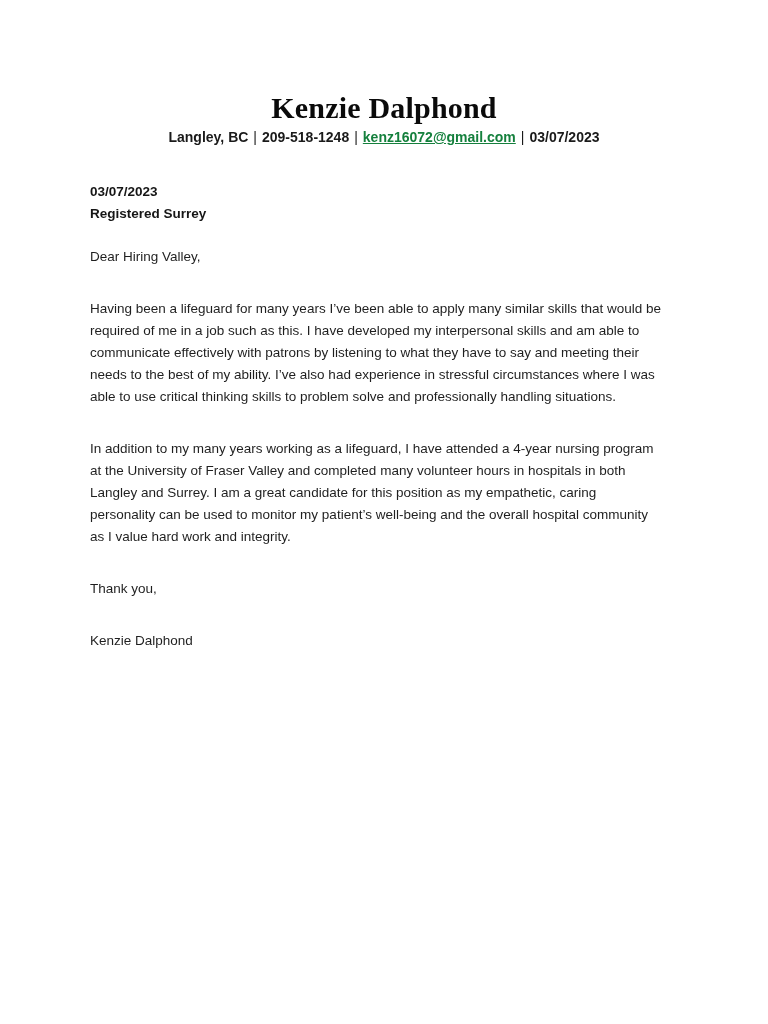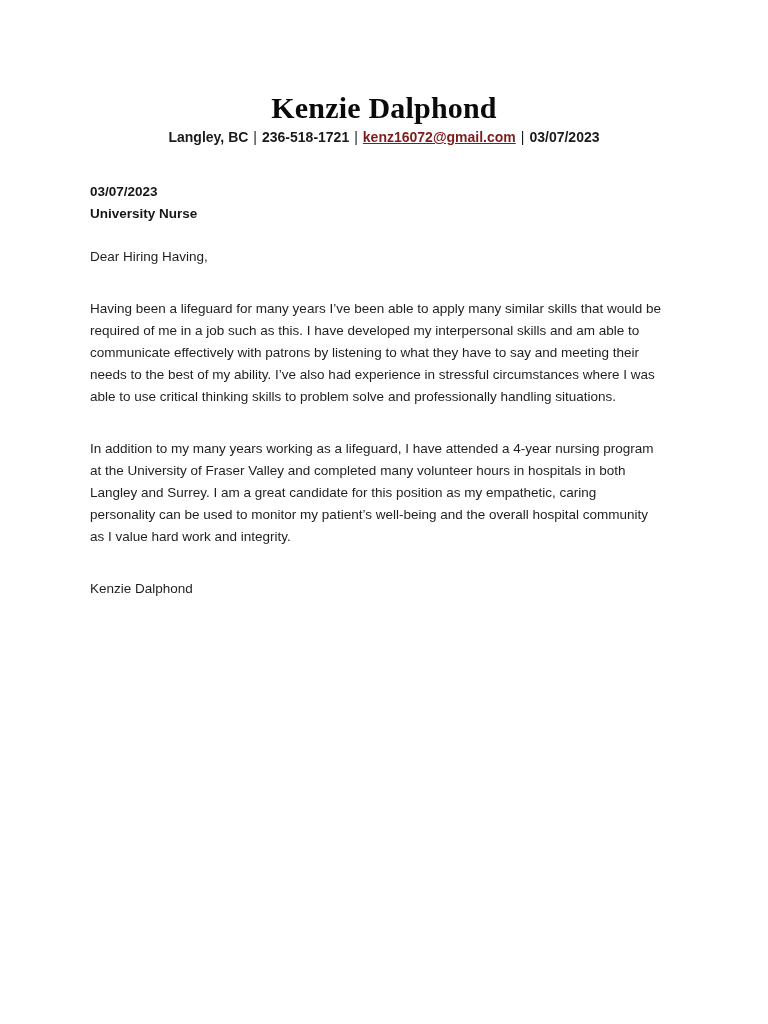--- a/index.html
+++ b/index.html
@@ -22,21 +22,21 @@
   }
   .contact {
     margin-top: 4px;
     font-size: 14px;
     line-height: 17px;
     font-weight: bold;
     color: #1a1a1a;
   }
   .contact .sep { padding: 0 5px; font-weight: normal; color: #1a1a1a; }
   .contact a.email-link {
-    color: #7f1d1d;
+    color: #15803d;
     text-decoration: underline;
     cursor: pointer;
   }
   .letter-body {
     padding: 0 88px 0 90px;
     margin-top: 35px;
     font-size: 13.5px;
     line-height: 22px;
     color: #1f1f1f;
   }
@@ -46,44 +46,45 @@
   .para { white-space: pre; }
 </style>
 </head>
 <body>
 
 <div class="page">
 
   <div class="header">
     <div class="name">Kenzie Dalphond</div>
     <div class="contact">
-      <span>Langley, BC</span><span class="sep">|</span><span>236-518-1721</span><span class="sep">|</span><a href="#" class="email-link">kenz16072@gmail.com</a><span class="sep">|</span><span>03/07/2023</span>
+      <span>Langley, BC</span><span class="sep">|</span><span>209-518-1248</span><span class="sep">|</span><a href="#" class="email-link">kenz16072@gmail.com</a><span class="sep">|</span><span>03/07/2023</span>
     </div>
   </div>
 
   <div class="letter-body">
 
     <div class="block date-block">
       <div class="bold-line">03/07/2023</div>
-      <div class="bold-line">University Nurse</div>
+      <div class="bold-line">Registered Surrey</div>
     </div>
 
-    <div class="block">Dear Hiring Having,</div>
+    <div class="block">Dear Hiring Valley,</div>
 
 
     <div class="block para">Having been a lifeguard for many years I’ve been able to apply many similar skills that would be
 required of me in a job such as this. I have developed my interpersonal skills and am able to
 communicate effectively with patrons by listening to what they have to say and meeting their
 needs to the best of my ability. I’ve also had experience in stressful circumstances where I was
 able to use critical thinking skills to problem solve and professionally handling situations.</div>
 
     <div class="block para">In addition to my many years working as a lifeguard, I have attended a 4-year nursing program
 at the University of Fraser Valley and completed many volunteer hours in hospitals in both
 Langley and Surrey. I am a great candidate for this position as my empathetic, caring
 personality can be used to monitor my patient’s well-being and the overall hospital community
 as I value hard work and integrity.</div>
 
 
+    <div class="block">Thank you,</div>
 
     <div>Kenzie Dalphond</div>
 
   </div>
 </div>
 
 </body></html>

